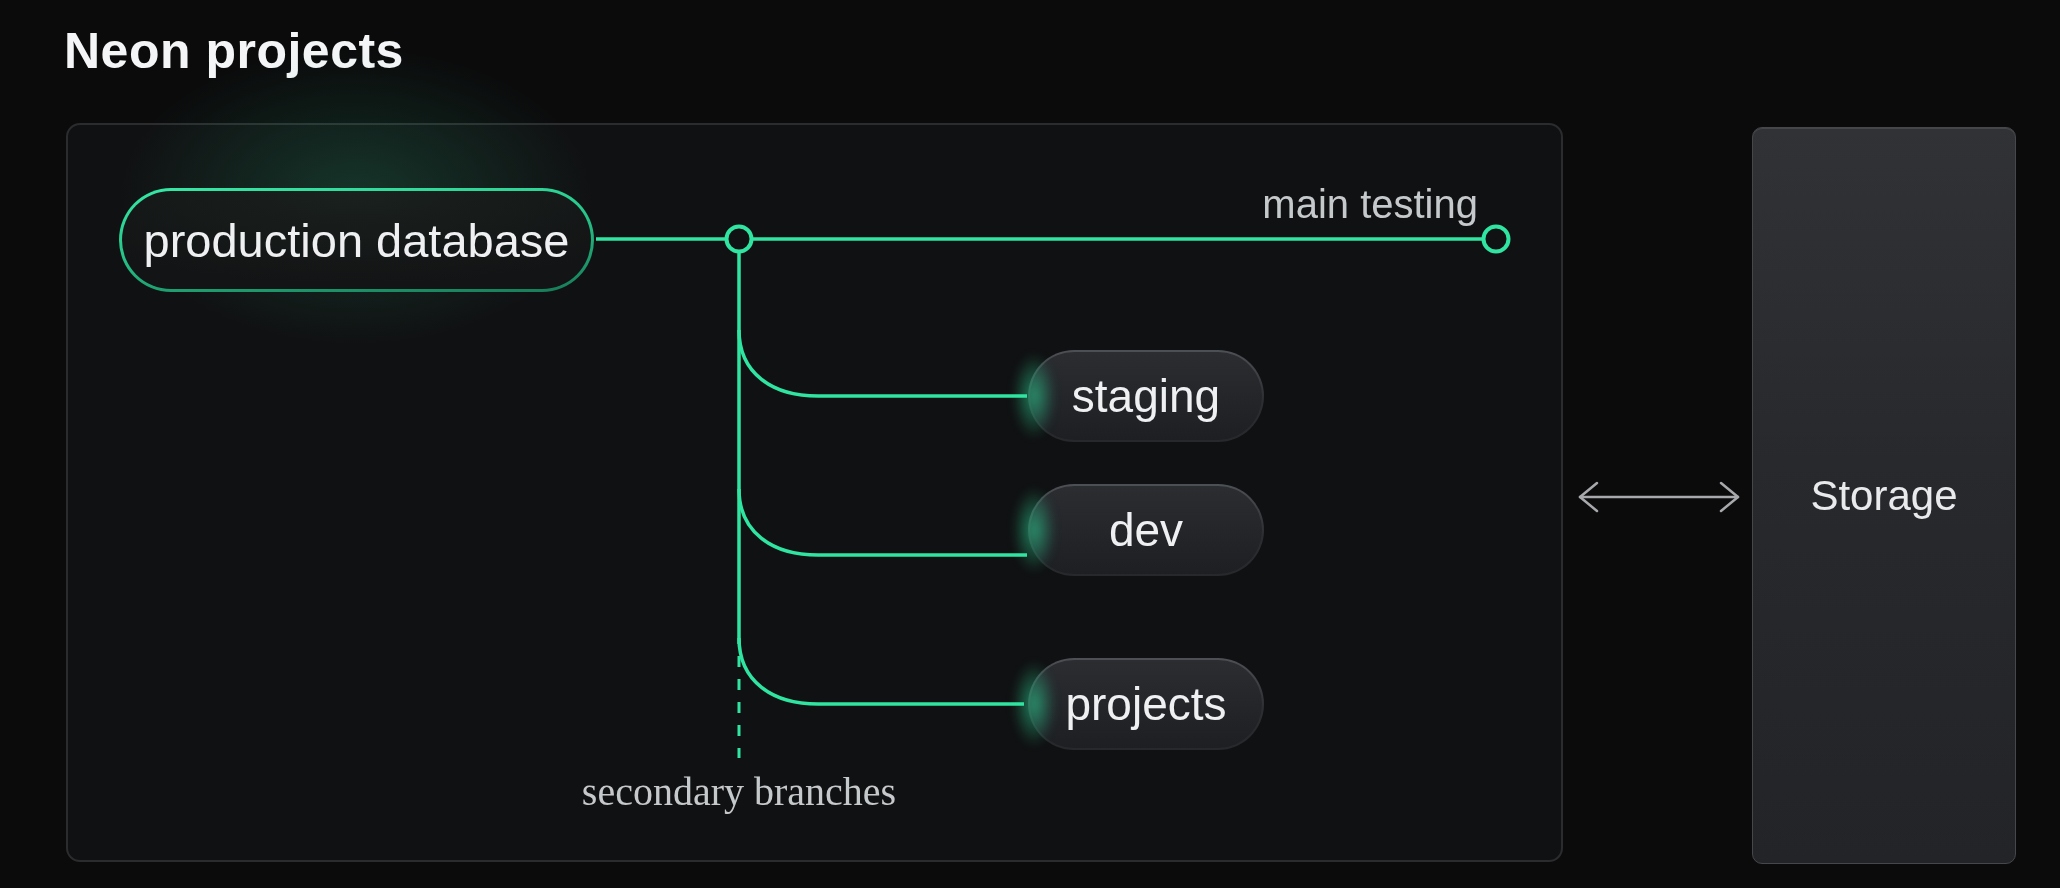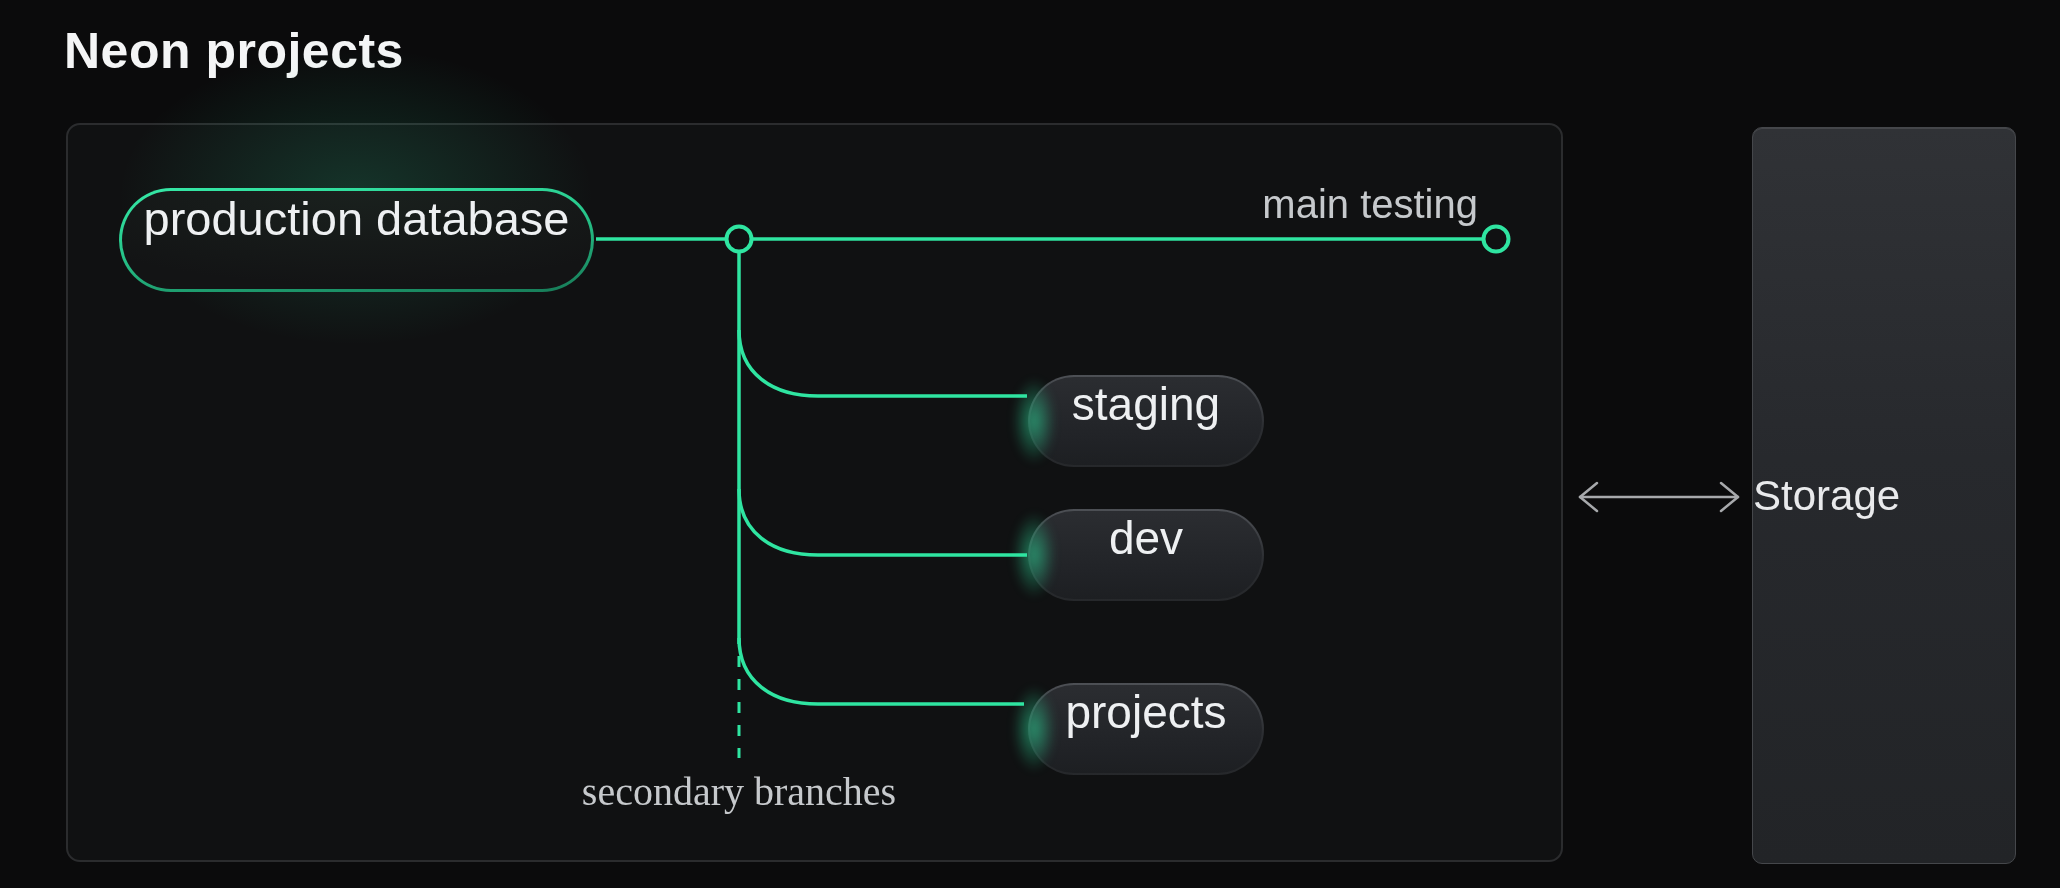--- a/index.html
+++ b/index.html
@@ -23,49 +23,48 @@
     background:#101112;
     border:2px solid #2b2c2e;
     border-radius:14px;
   }
   .storage-box{
     position:absolute;left:1752px;top:127px;width:264px;height:737px;
     border-radius:10px;
     background:linear-gradient(180deg,#303236 0%,#27292d 45%,#222427 100%);
     border:1px solid #45474b;
     box-shadow:inset 0 1px 0 rgba(255,255,255,.10);
-    display:flex;align-items:center;
+    display:flex;align-items:center;justify-content:center;
   }
   .storage-label{font-size:42px;color:#e9eaec;font-weight:400;}
   svg.lines{position:absolute;left:0;top:0;width:2060px;height:888px;pointer-events:none;}
   .glow-root{
     position:absolute;left:26px;top:-10px;width:660px;height:430px;
     background:radial-gradient(closest-side at 50% 48%,rgba(47,229,162,.17),rgba(47,229,162,0) 72%);
     pointer-events:none;
   }
   .pill{
-    position:absolute;display:flex;align-items:flex-start;justify-content:center;
+    position:absolute;display:flex;align-items:center;justify-content:center;
     color:#eef0f2;
   }
   .pill-root{
     left:119px;top:188px;width:475px;height:104px;border-radius:52px;
     font-size:47px;
     background:
       radial-gradient(120% 160% at 50% 0%,#1a211e 0%,#131415 60%) padding-box,
       linear-gradient(175deg,#36e9a7 0%,#27c68b 45%,#177a57 100%) border-box;
     border:3px solid transparent;
   }
   .pill-secondary{
     left:1028px;width:236px;height:92px;border-radius:46px;
     font-size:46px;
     background:
       linear-gradient(180deg,#2b2d31 0%,#212327 70%,#1d1f22 100%) padding-box,
       linear-gradient(180deg,#4d5055 0%,#2c2e32 55%,#26282b 100%) border-box;
     border:2px solid transparent;
-    margin-top:25px;
   }
   .pill-secondary::before{ 
     content:"";position:absolute;left:-26px;top:50%;transform:translateY(-50%);
     width:60px;height:120px;
     background:radial-gradient(closest-side,rgba(47,229,162,.55),rgba(47,229,162,0) 72%);
     filter:blur(4px);
   }
   #node-staging{top:350px;}
   #node-dev{top:484px;}
   #node-testing{top:658px;}

